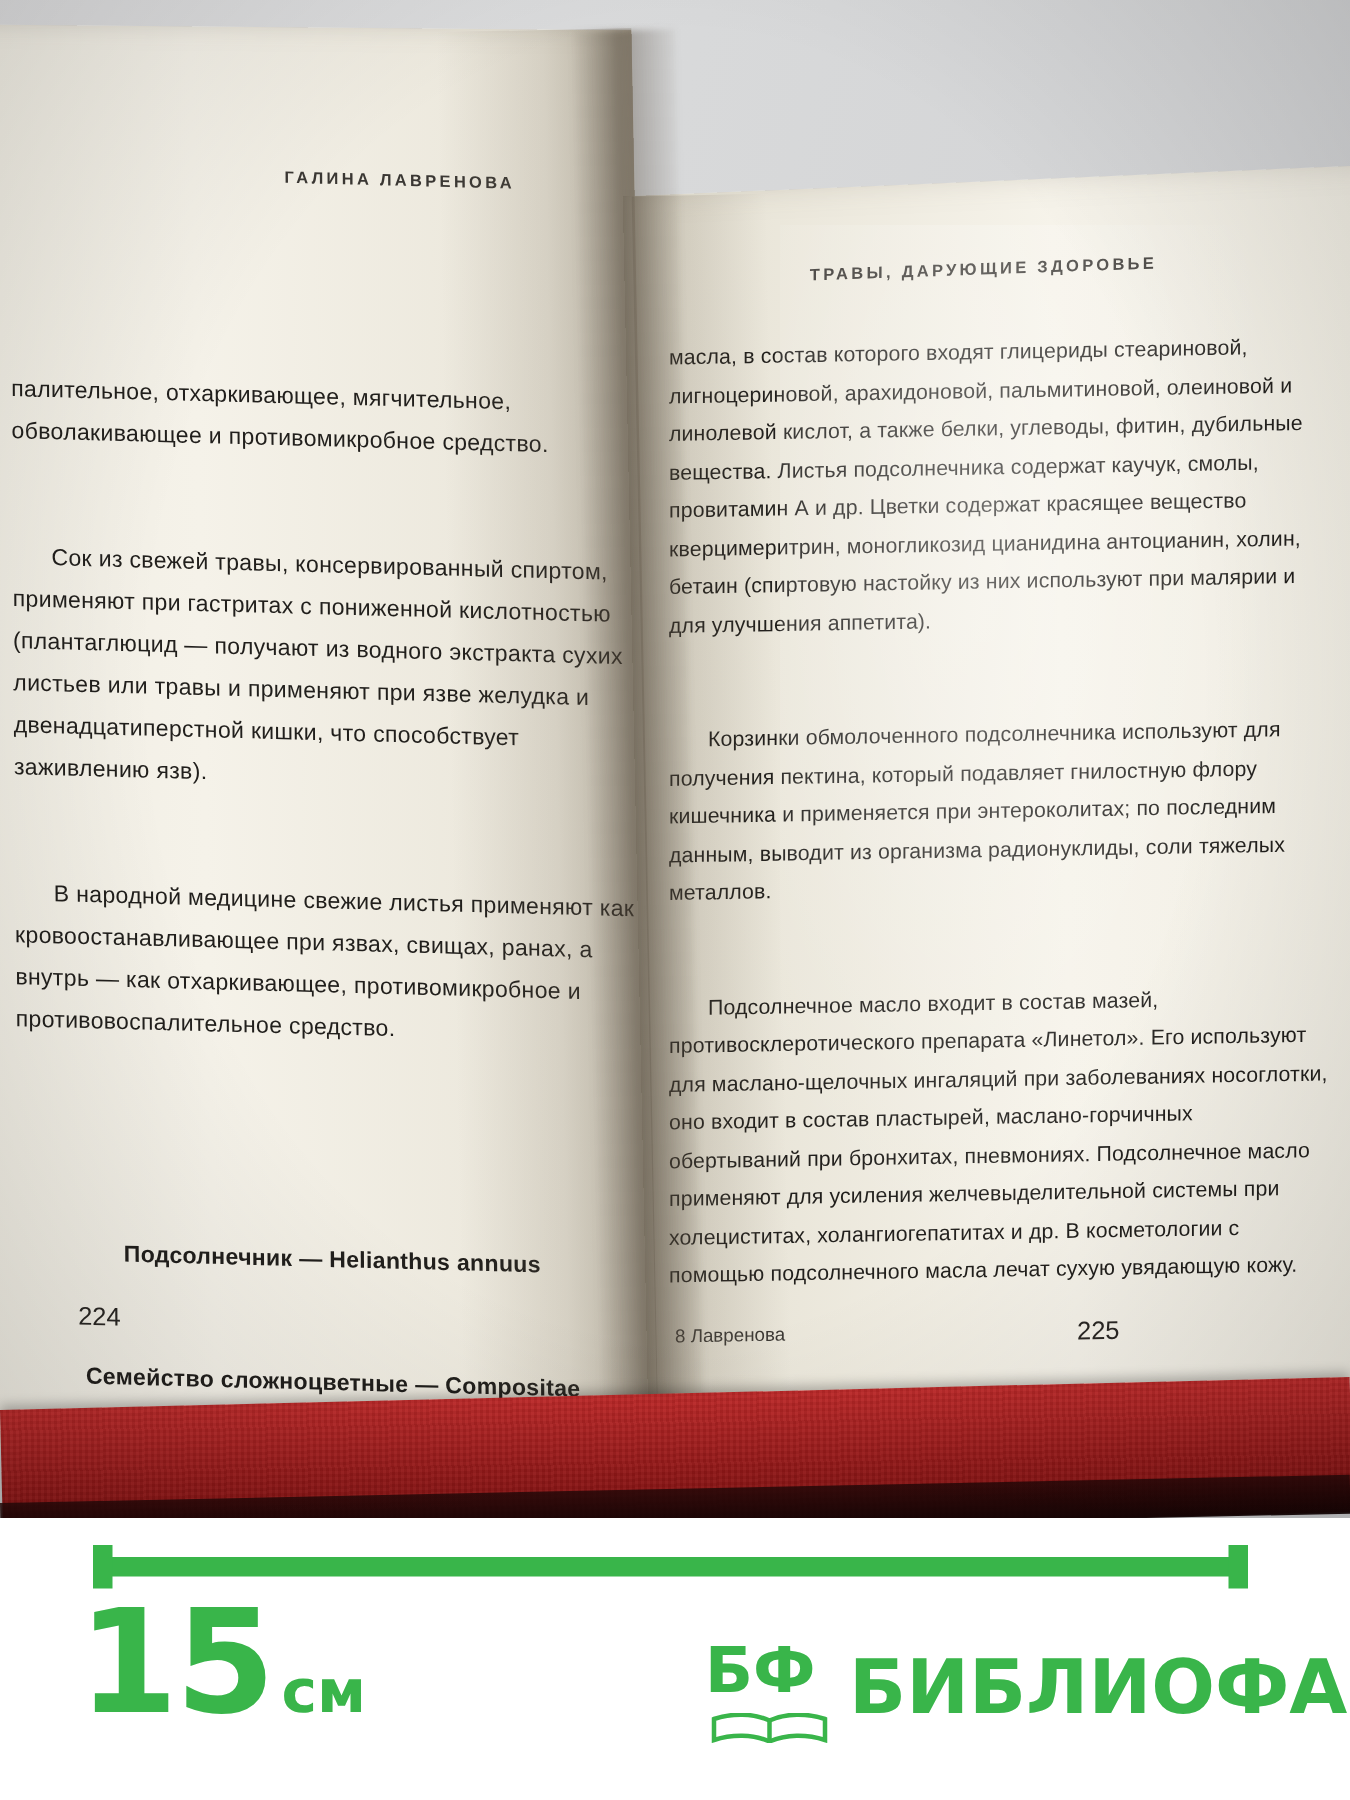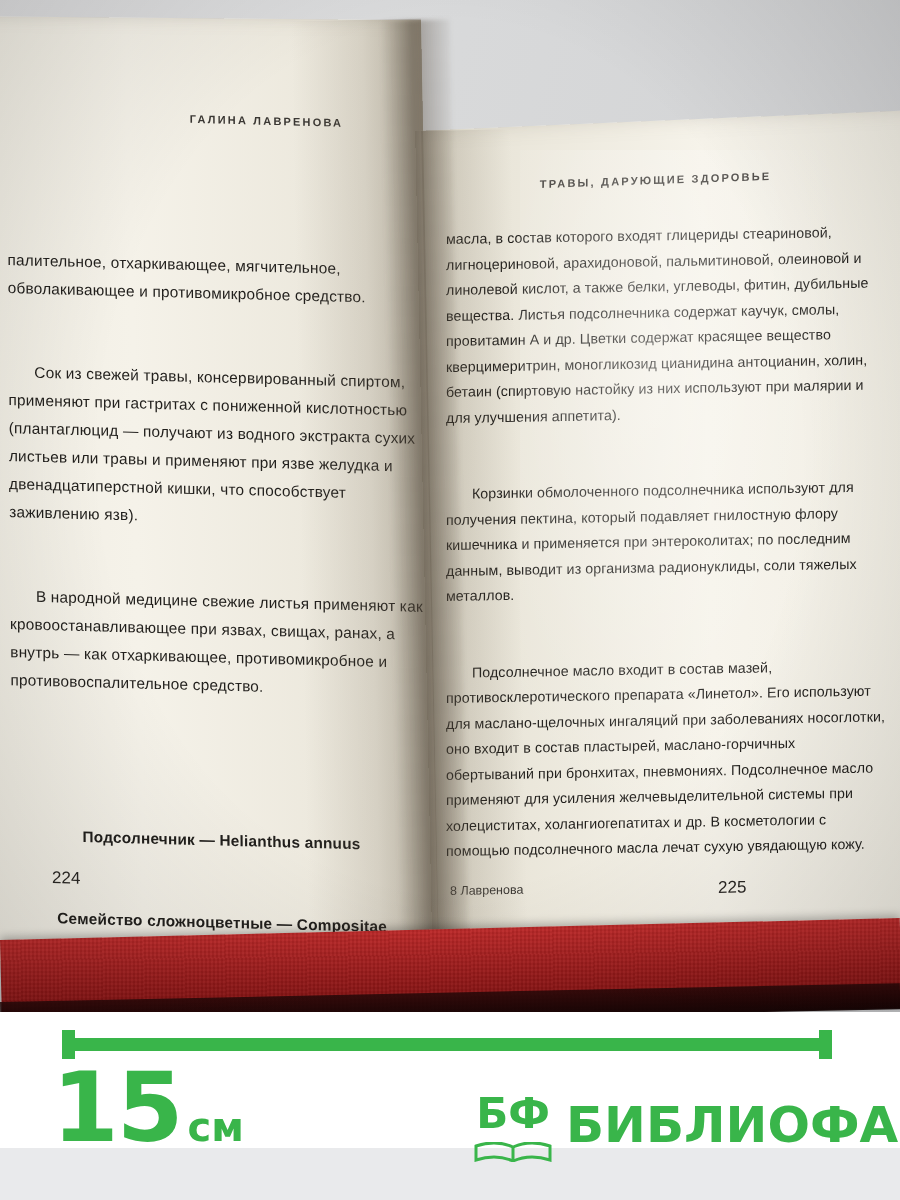--- a/index.html
+++ b/index.html
@@ -210,21 +210,21 @@
     background: radial-gradient(ellipse at 40% 30%, rgba(255,255,255,.35), rgba(255,255,255,0) 70%);
     pointer-events: none;
   }
 
   
   .brandbar {
     position: absolute;
     left: 0;
     top: 1012px;
     width: 900px;
-    height: 136px;
+    height: 188px;
     background: #ffffff;
   }
   .ruler {
     position: absolute;
     left: 62px;
     top: 18px;
     width: 770px;
     height: 26px;
   }
   .ruler-bar {
@@ -271,21 +271,21 @@
   }
   .logo-mark {
     position: relative;
     width: 86px;
     height: 74px;
     color: #39b54a;
     font-family: "DejaVu Sans", sans-serif;
     font-weight: 700;
     font-size: 42px;
     line-height: 52px;
-    text-align: center;
+    text-align: left;
   }
   .logo-book {
     position: absolute;
     left: 4px; bottom: 0;
     width: 78px; height: 20px;
   }
   .logo-text {
     color: #39b54a;
     font-family: "DejaVu Sans", sans-serif;
     font-weight: 700;

